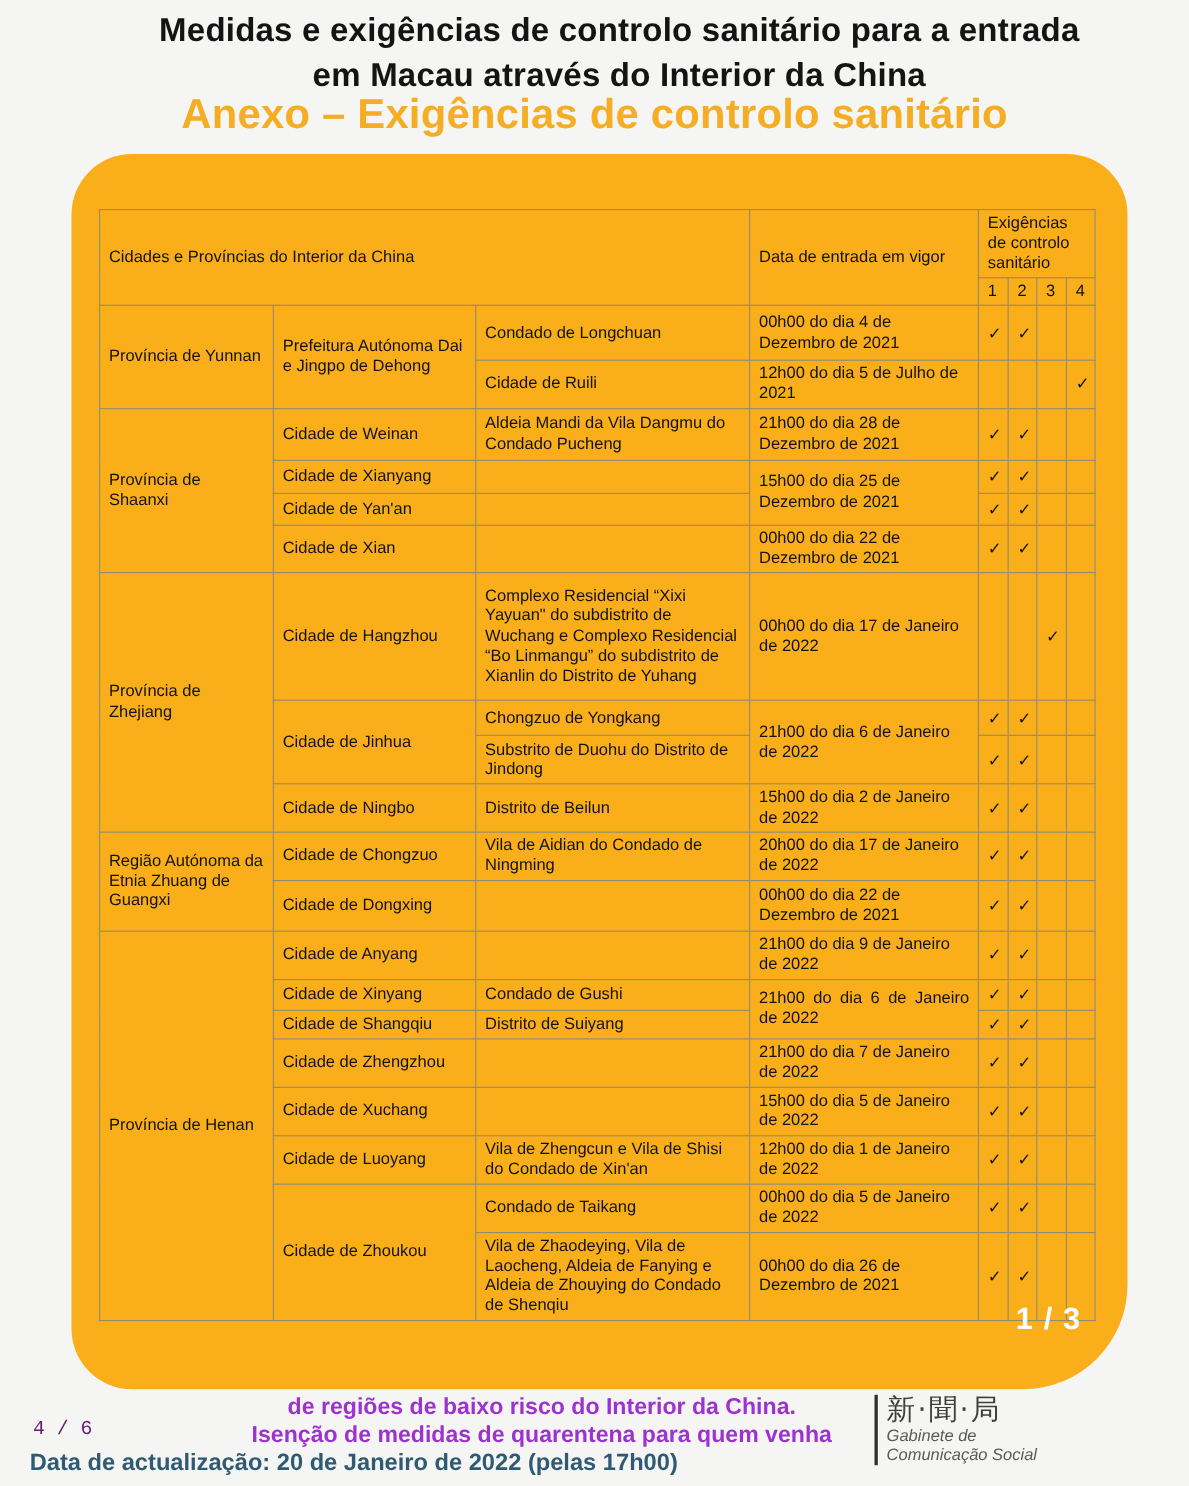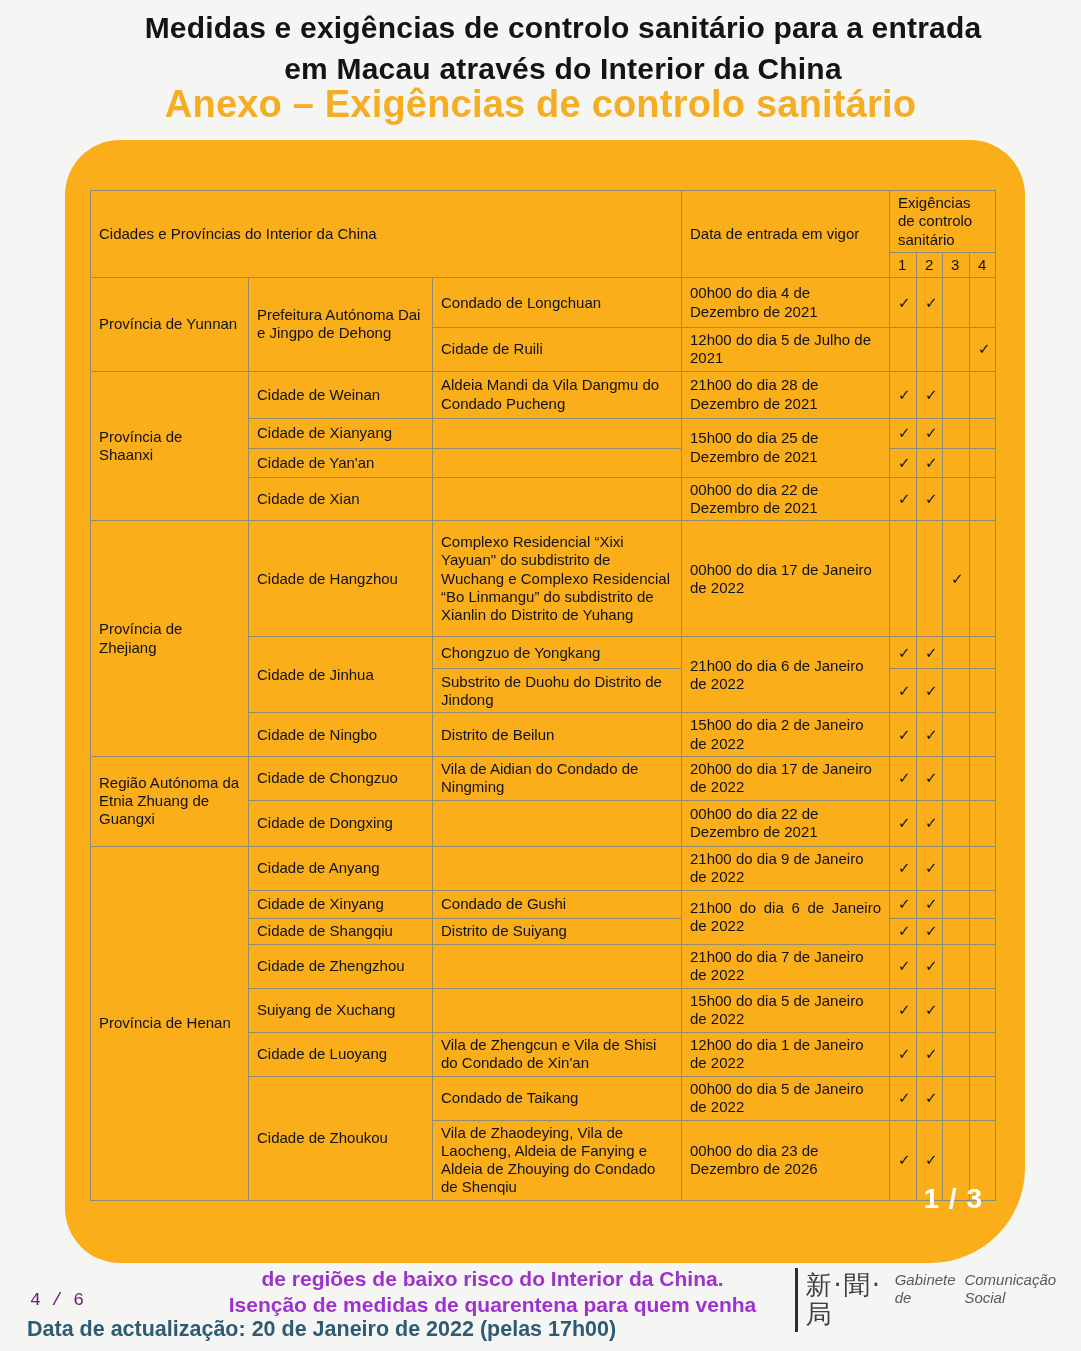--- a/index.html
+++ b/index.html
@@ -72,21 +72,21 @@
     position:absolute; left:27px; top:1317px;
     color:#2E5B73; font-size:21.5px; font-weight:bold;
   }
 
   
   .logo {
     position:absolute; left:795px; top:1268px;
     display:flex; align-items:center; gap:8px;
   }
   .logo-divider { width:3px; height:64px; background:#2e2e2e; }
-  .logo-text { display:flex; flex-direction:row; justify-content:center; }
+  .logo-text { display:flex; flex-direction:column; justify-content:center; }
   .logo-chinese {
     font-size:26px; color:#3f3f3f; letter-spacing:2px; line-height:1.1;
     font-family:"DejaVu Sans", sans-serif;
   }
   .logo-org {
     font-style:italic; color:#5a5a5a; font-size:15px; line-height:1.15;
   }
 </style>
 </head>
 <body>
@@ -265,21 +265,21 @@
     <tr style="height:44px">
       <td class="city">Cidade de Zhengzhou</td>
       <td class="loc"></td>
       <td class="date">21h00 do dia 7 de Janeiro de 2022</td>
       <td class="chk">✓</td>
       <td class="chk">✓</td>
       <td class="chk"></td>
       <td class="chk"></td>
     </tr>
     <tr style="height:44px">
-      <td class="city">Suiyang de Xuchang</td>
+      <td class="city">Cidade de Xuchang</td>
       <td class="loc"></td>
       <td class="date">15h00 do dia 5 de Janeiro de 2022</td>
       <td class="chk">✓</td>
       <td class="chk">✓</td>
       <td class="chk"></td>
       <td class="chk"></td>
     </tr>
     <tr style="height:44px">
       <td class="city">Cidade de Luoyang</td>
       <td class="loc">Vila de Zhengcun e Vila de Shisi do Condado de Xin'an</td>
@@ -293,21 +293,21 @@
       <td class="city" rowspan="2">Cidade de Zhoukou</td>
       <td class="loc">Condado de Taikang</td>
       <td class="date">00h00 do dia 5 de Janeiro de 2022</td>
       <td class="chk">✓</td>
       <td class="chk">✓</td>
       <td class="chk"></td>
       <td class="chk"></td>
     </tr>
     <tr style="height:79px">
       <td class="loc">Vila de Zhaodeying, Vila de Laocheng, Aldeia de Fanying e Aldeia de Zhouying do Condado de Shenqiu</td>
-      <td class="date">00h00 do dia 23 de Dezembro de 2026</td>
+      <td class="date">00h00 do dia 26 de Dezembro de 2021</td>
       <td class="chk">✓</td>
       <td class="chk">✓</td>
       <td class="chk"></td>
       <td class="chk"></td>
     </tr>
   </tbody>
     </table>
 
   <div class="page-indicator">1 / 3</div>
 </div>

